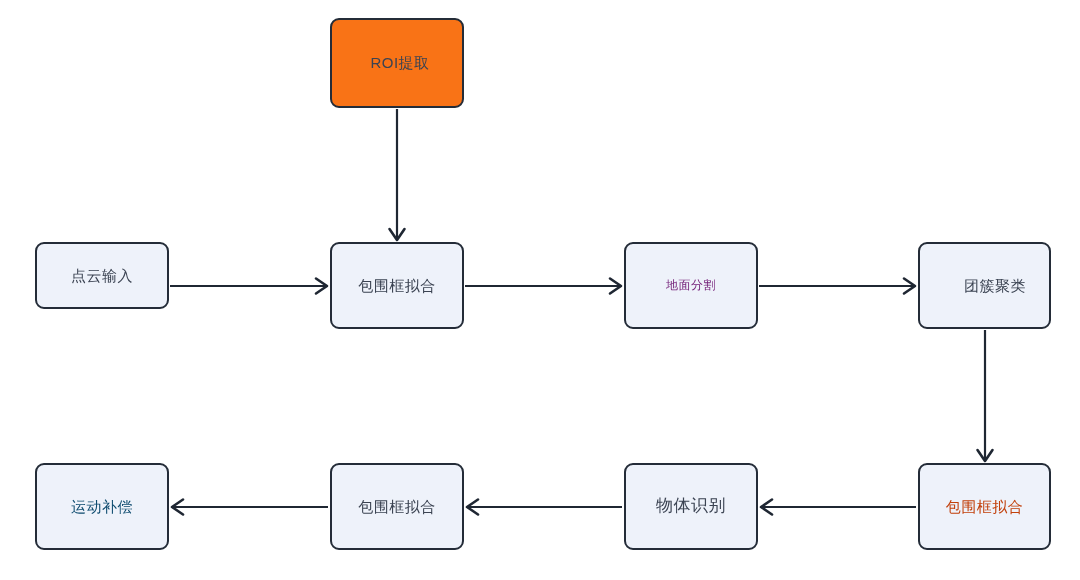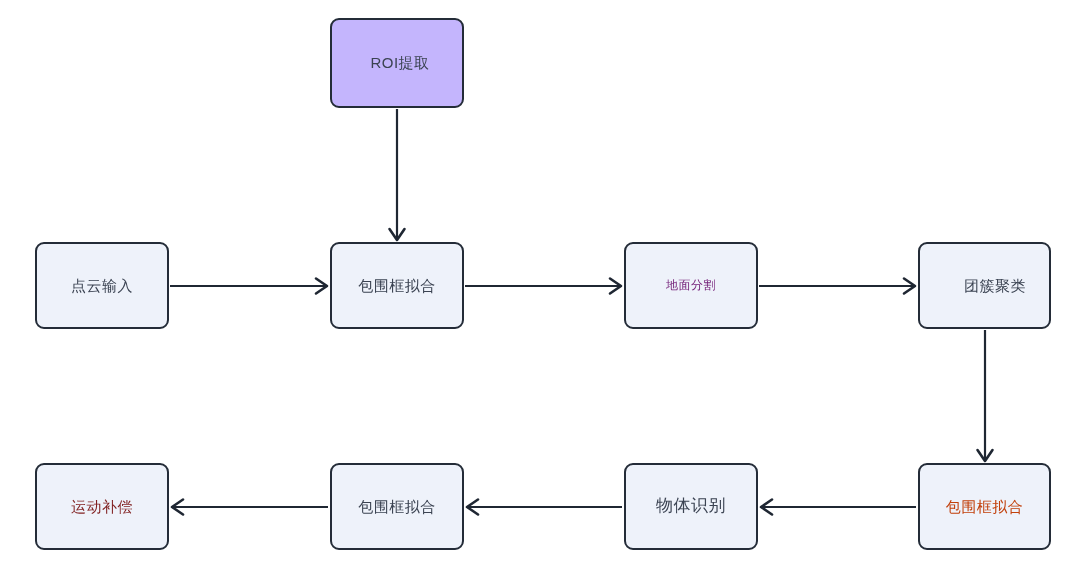--- a/index.html
+++ b/index.html
@@ -78,24 +78,24 @@
       <g>
         <line x1="622" y1="507" x2="469" y2="507" stroke="#1f2733" stroke-width="2.2" stroke-linecap="butt"></line>
         <polyline points="478,499.5 467,507 478,514.5" fill="none" stroke="#1f2733" stroke-width="2.6" stroke-linecap="round" stroke-linejoin="round"></polyline>
       </g>
       <g>
         <line x1="328" y1="507" x2="174" y2="507" stroke="#1f2733" stroke-width="2.2" stroke-linecap="butt"></line>
         <polyline points="183,499.5 172,507 183,514.5" fill="none" stroke="#1f2733" stroke-width="2.6" stroke-linecap="round" stroke-linejoin="round"></polyline>
       </g>
     </svg>
   <div id="nodes">
-      <div class="node" style="left: 330px; top: 18px; width: 134px; height: 90px; background: #c4b5fd; border-color: rgb(36, 44, 56); border-width: 2px; border-radius: 9px; padding-left: 6px;">
+      <div class="node" style="left: 330px; top: 18px; width: 134px; height: 90px; background: #f97316; border-color: rgb(36, 44, 56); border-width: 2px; border-radius: 9px; padding-left: 6px;">
         <span class="node-label" style="color: rgb(59, 67, 82); font-size: 15px;">ROI提取</span>
       </div>
-      <div class="node" style="left: 35px; top: 242px; width: 134px; height: 87px; background: rgb(238, 242, 250); border-color: rgb(36, 44, 56); border-width: 2px; border-radius: 9px;">
+      <div class="node" style="left: 35px; top: 242px; width: 134px; height: 67px; background: rgb(238, 242, 250); border-color: rgb(36, 44, 56); border-width: 2px; border-radius: 9px;">
         <span class="node-label" style="color: rgb(59, 67, 82); font-size: 15px;">点云输入</span>
       </div>
       <div class="node" style="left: 330px; top: 242px; width: 134px; height: 87px; background: rgb(238, 242, 250); border-color: rgb(36, 44, 56); border-width: 2px; border-radius: 9px;">
         <span class="node-label" style="color: rgb(59, 67, 82); font-size: 15px;">包围框拟合</span>
       </div>
       <div class="node" style="left: 624px; top: 242px; width: 134px; height: 87px; background: rgb(238, 242, 250); border-color: rgb(36, 44, 56); border-width: 2px; border-radius: 9px;">
         <span class="node-label" style="color: #701a75; font-size: 12px;">地面分割</span>
       </div>
       <div class="node" style="left: 918px; top: 242px; width: 133px; height: 87px; background: rgb(238, 242, 250); border-color: rgb(36, 44, 56); border-width: 2px; border-radius: 9px;">
         <span class="node-label" style="color: rgb(59, 67, 82); font-size: 15px; padding-left: 21px;">团簇聚类</span>
@@ -103,16 +103,16 @@
       <div class="node" style="left: 918px; top: 463px; width: 133px; height: 87px; background: rgb(238, 242, 250); border-color: rgb(36, 44, 56); border-width: 2px; border-radius: 9px;">
         <span class="node-label" style="color: #c2410c; font-size: 15px;">包围框拟合</span>
       </div>
       <div class="node" style="left: 624px; top: 463px; width: 134px; height: 87px; background: rgb(238, 242, 250); border-color: rgb(36, 44, 56); border-width: 2px; border-radius: 9px;">
         <span class="node-label" style="color: rgb(59, 67, 82); font-size: 17px;">物体识别</span>
       </div>
       <div class="node" style="left: 330px; top: 463px; width: 134px; height: 87px; background: rgb(238, 242, 250); border-color: rgb(36, 44, 56); border-width: 2px; border-radius: 9px;">
         <span class="node-label" style="color: rgb(59, 67, 82); font-size: 15px;">包围框拟合</span>
       </div>
       <div class="node" style="left: 35px; top: 463px; width: 134px; height: 87px; background: rgb(238, 242, 250); border-color: rgb(36, 44, 56); border-width: 2px; border-radius: 9px;">
-        <span class="node-label" style="color: #7f1d1d; font-size: 15px;">运动补偿</span>
+        <span class="node-label" style="color: #0c4a6e; font-size: 15px;">运动补偿</span>
       </div>
     </div>
 </div>
 
 </body></html>

